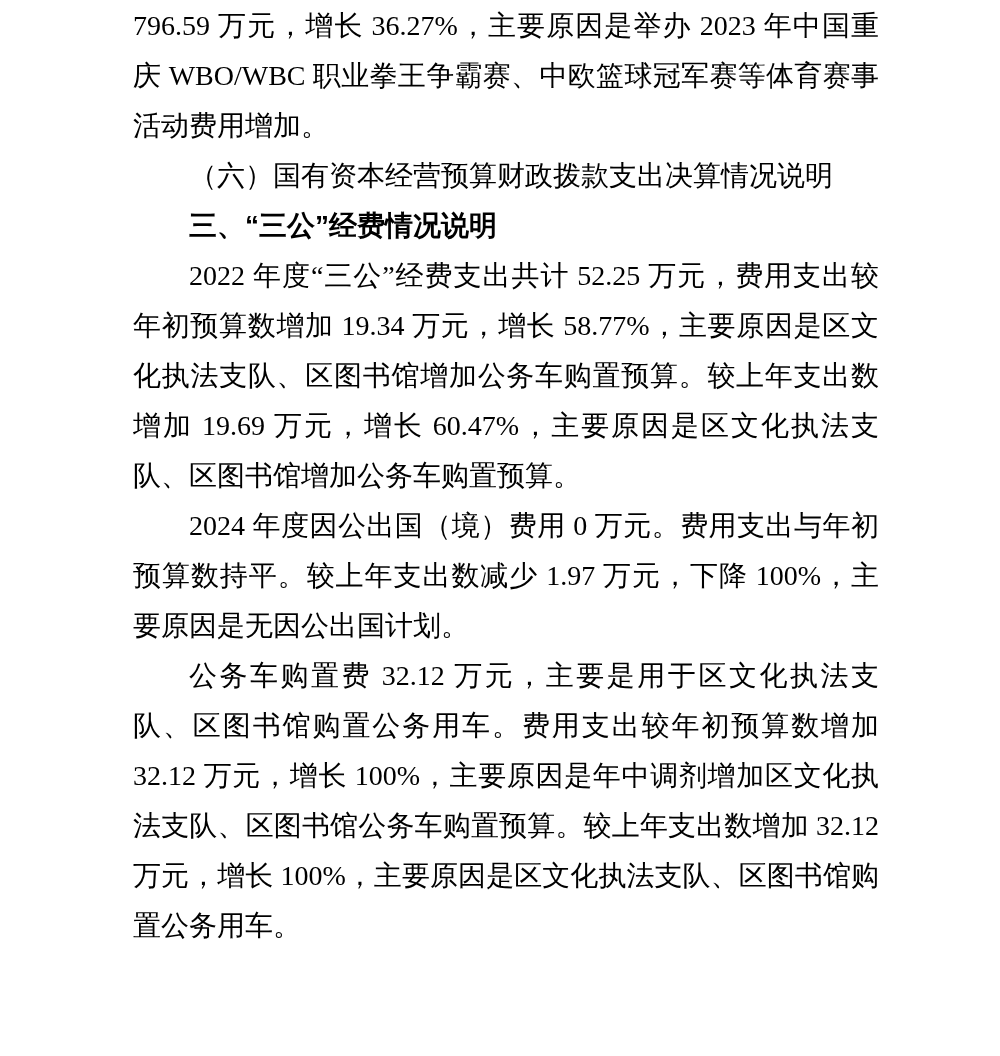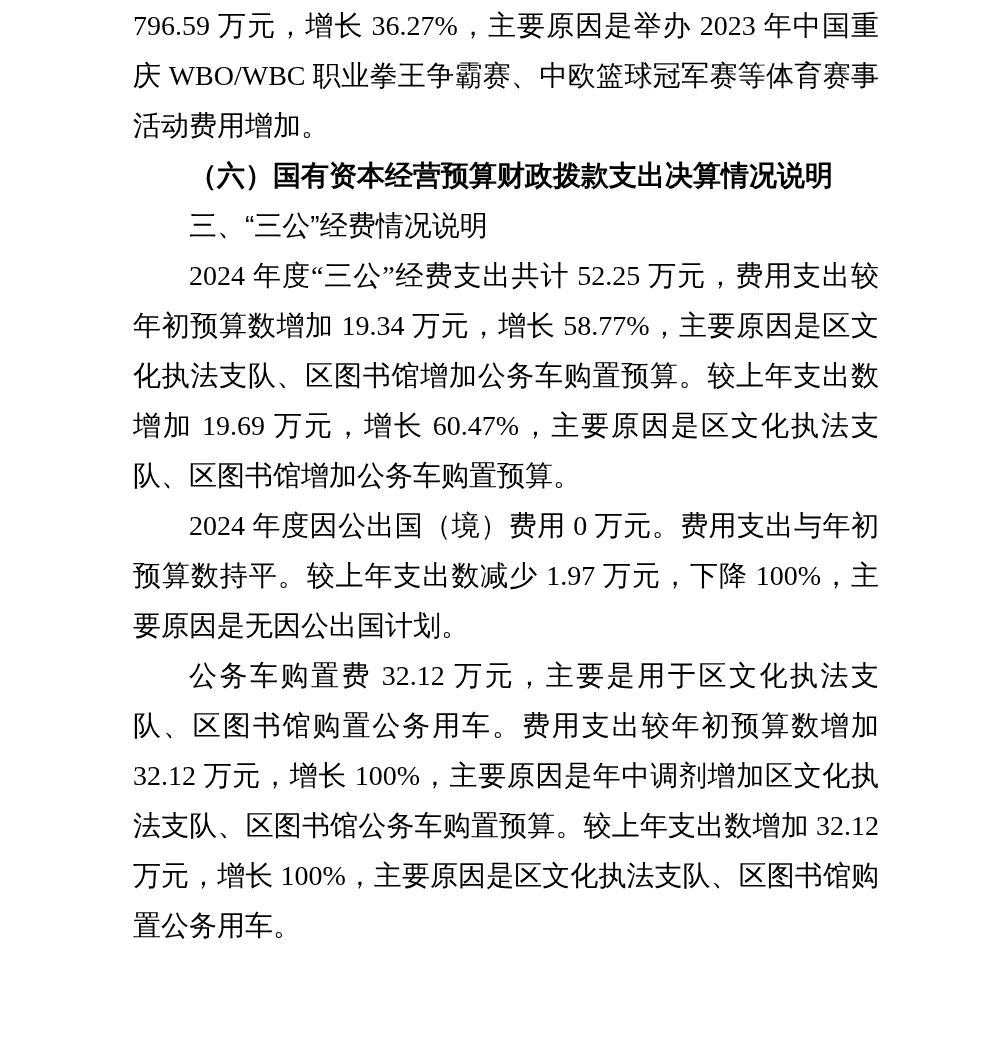--- a/index.html
+++ b/index.html
@@ -31,43 +31,42 @@
     margin: 0;
     padding: 0;
     text-indent: 2em;
   }
   .para.no-indent {
     text-indent: 0;
   }
   .section-heading {
     
     font-family: "Liberation Serif", "DejaVu Serif", serif;
-    font-weight: bold;
   }
   .chapter-heading {
     
     font-family: "Liberation Sans", "DejaVu Sans", sans-serif;
-    font-weight: normal;
+    font-weight: bold;
   }
 </style>
 </head>
 <body>
 
 <div class="page">
   <div class="text-block">
 
     <p class="para no-indent">796.59 万元，增长 36.27%，主要原因是举办 2023 年中国重庆 WBO/WBC 职业拳王争霸赛、中欧篮球冠军赛等体育赛事活动费用增加。</p>
 
     <p class="para section-heading">（六）国有资本经营预算财政拨款支出决算情况说明</p>
 
 
     <p class="para chapter-heading">三、“三公”经费情况说明</p>
 
 
-    <p class="para">2024 年度“三公”经费支出共计 52.25 万元，费用支出较年初预算数增加 19.34 万元，增长 58.77%，主要原因是区文化执法支队、区图书馆增加公务车购置预算。较上年支出数增加 19.69 万元，增长 60.47%，主要原因是区文化执法支队、区图书馆增加公务车购置预算。</p>
+    <p class="para">2022 年度“三公”经费支出共计 52.25 万元，费用支出较年初预算数增加 19.34 万元，增长 58.77%，主要原因是区文化执法支队、区图书馆增加公务车购置预算。较上年支出数增加 19.69 万元，增长 60.47%，主要原因是区文化执法支队、区图书馆增加公务车购置预算。</p>
 
 
     <p class="para">2024 年度因公出国（境）费用 0 万元。费用支出与年初预算数持平。较上年支出数减少 1.97 万元，下降 100%，主要原因是无因公出国计划。</p>
 
     <p class="para">公务车购置费 32.12 万元，主要是用于区文化执法支队、区图书馆购置公务用车。费用支出较年初预算数增加 32.12 万元，增长 100%，主要原因是年中调剂增加区文化执法支队、区图书馆公务车购置预算。较上年支出数增加 32.12 万元，增长 100%，主要原因是区文化执法支队、区图书馆购置公务用车。</p>
 
   </div>
 </div>
 
 </body></html>

